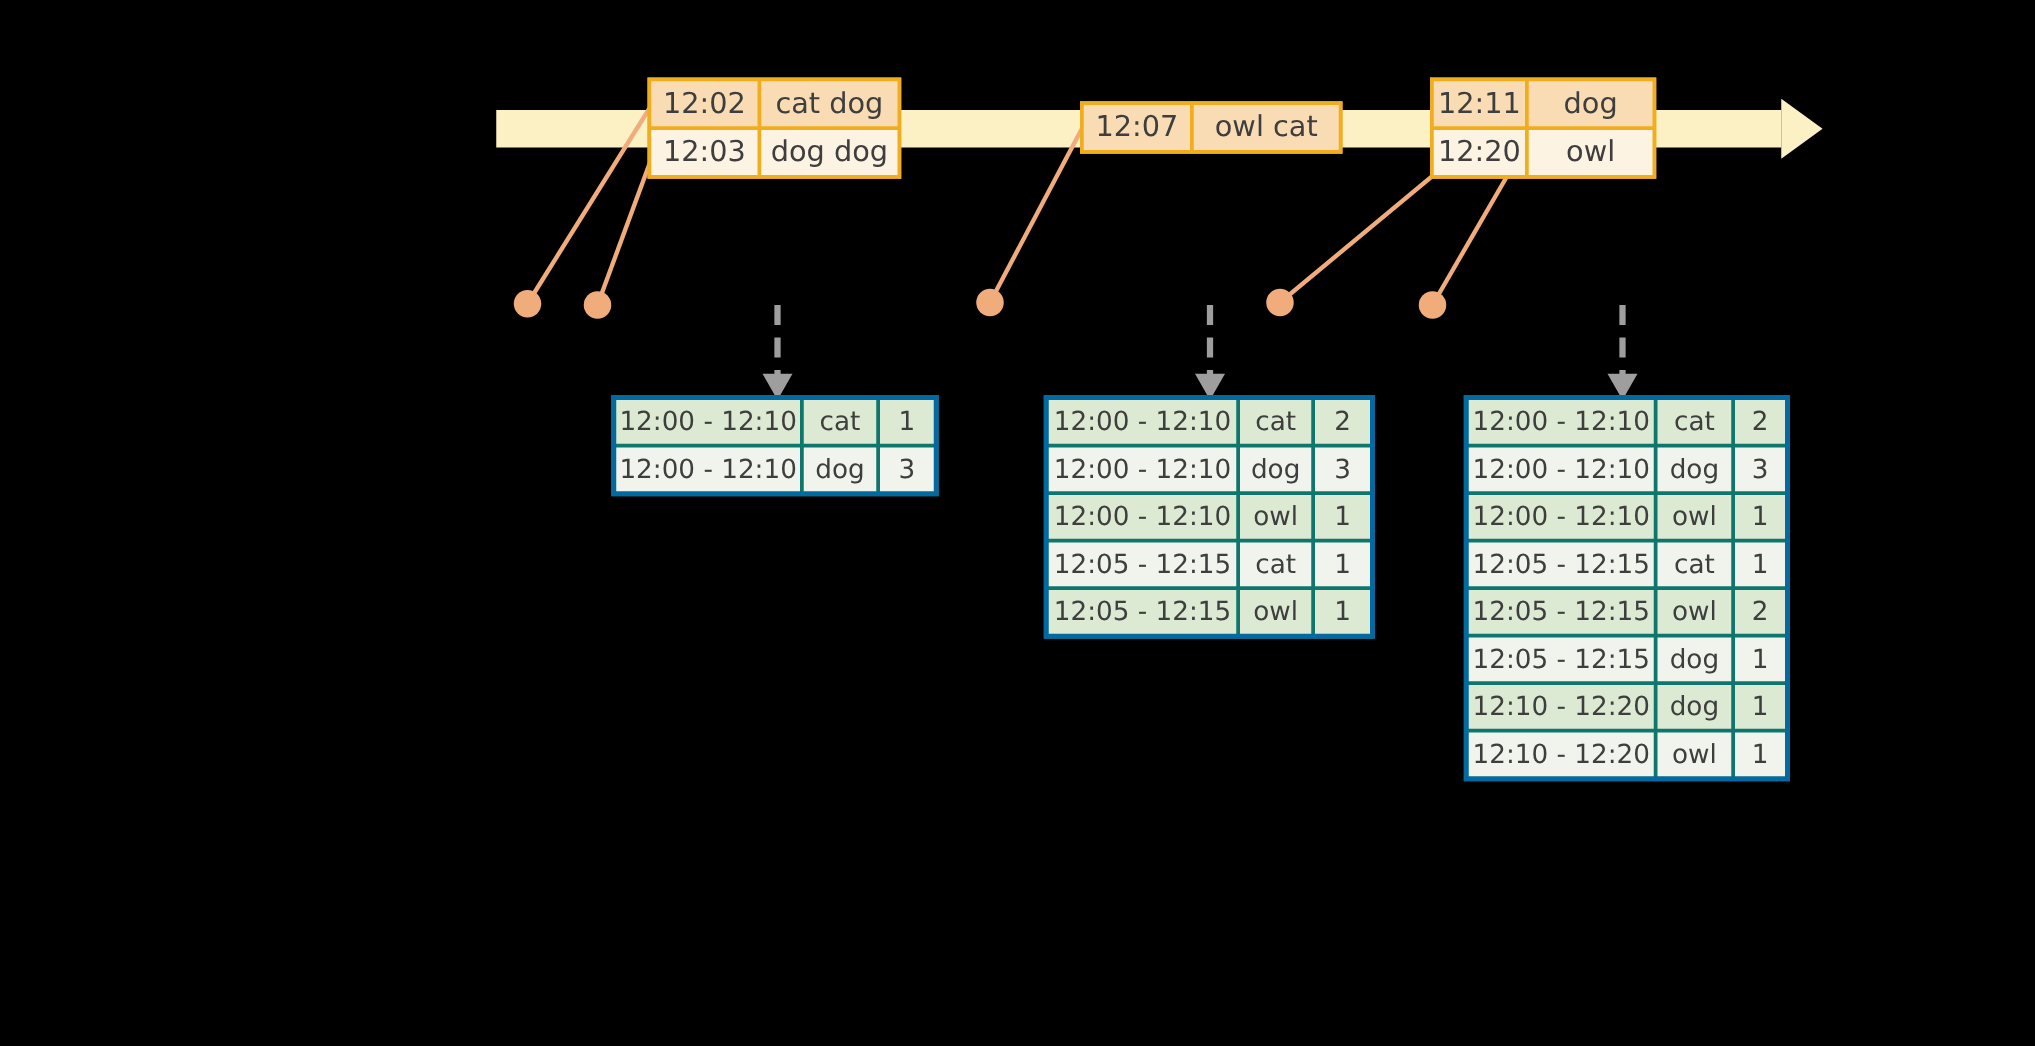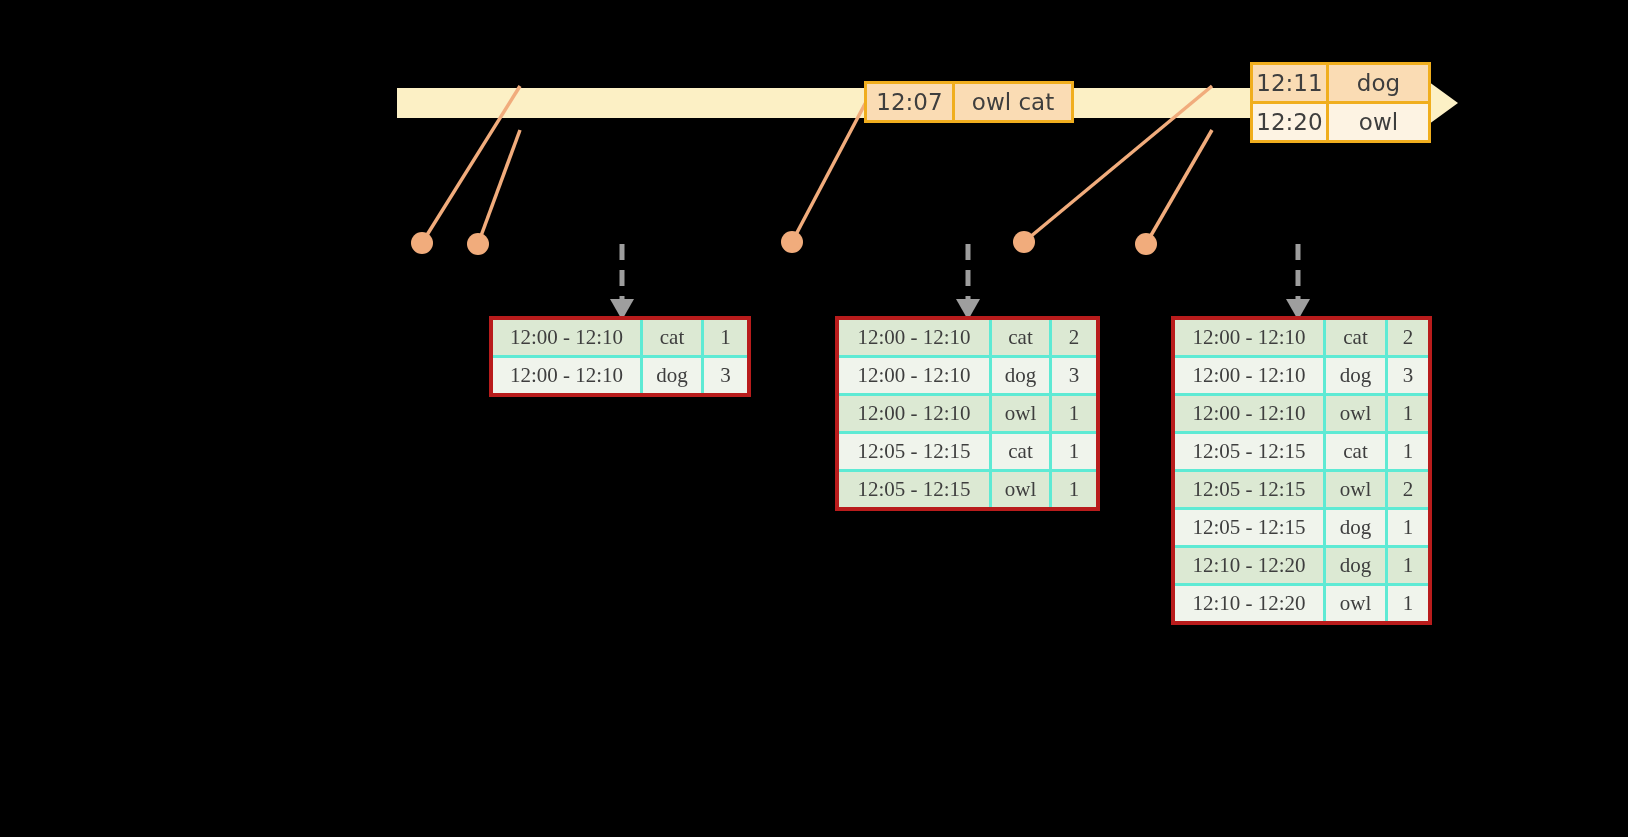--- a/index.html
+++ b/index.html
@@ -19,23 +19,22 @@
   
   .etable{
     position:absolute;display:grid;gap:3px;background:#F0AE1E;border:3px solid #F0AE1E;
     grid-auto-rows:36px;
   }
   .etable .cell{display:flex;align-items:center;justify-content:center;font-size:23px;line-height:1;}
   .peach-dark{background:#FADCB4;}
   .peach-light{background:#FDF3E3;}
   
   .rtable{
-    position:absolute;display:grid;gap:3px;background:#5eead4;border:4px solid #b91c1c;
+    position:absolute;display:grid;gap:3px;background:#0f766e;border:4px solid #0369a1;
     grid-auto-rows:35px;
-    font-family:Liberation Serif, serif;
   }
   .rtable .cell{display:flex;align-items:center;justify-content:center;font-size:21px;line-height:1;}
   .green-dark{background:#DCE9D3;}
   .green-light{background:#F0F4EC;}
 </style>
 </head>
 <body>
 
 <div class="canvas">
 
@@ -66,27 +65,33 @@
         <line x1="968" y1="244" x2="968" y2="300" stroke="#9E9E9E" stroke-width="5" stroke-dasharray="16 10"></line>
         <polygon points="956,299 980,299 968,320" fill="#9E9E9E"></polygon>
       </g>
       <g>
         <line x1="1298" y1="244" x2="1298" y2="300" stroke="#9E9E9E" stroke-width="5" stroke-dasharray="16 10"></line>
         <polygon points="1286,299 1310,299 1298,320" fill="#9E9E9E"></polygon>
       </g>
     </g>
   </svg>
 
+  <div class="etable" id="etable1" style="left:518px;top:62px;grid-template-columns:85px 109px;">
+    <div class="cell peach-dark">12:02</div>
+    <div class="cell peach-dark">cat dog</div>
+    <div class="cell peach-light">12:03</div>
+    <div class="cell peach-light">dog dog</div>
+  </div>
 
   <div class="etable" id="etable2" style="left:864px;top:81px;grid-template-columns:85px 116px;">
     <div class="cell peach-dark">12:07</div>
     <div class="cell peach-dark">owl cat</div>
   </div>
 
-  <div class="etable" id="etable3" style="left:1250px;top:62px;grid-template-columns:73px 99px;text-align:right;">
+  <div class="etable" id="etable3" style="left:1144px;top:62px;grid-template-columns:73px 99px;text-align:right;">
     <div class="cell peach-dark">12:11</div>
     <div class="cell peach-dark">dog</div>
     <div class="cell peach-light">12:20</div>
     <div class="cell peach-light">owl</div>
   </div>
 
   <div class="rtable" id="rtable1" style="left:489px;top:316px;grid-template-columns:147px 58px 43px;">
     <div class="cell green-dark">12:00 - 12:10</div>
     <div class="cell green-dark">cat</div>
     <div class="cell green-dark">1</div>

